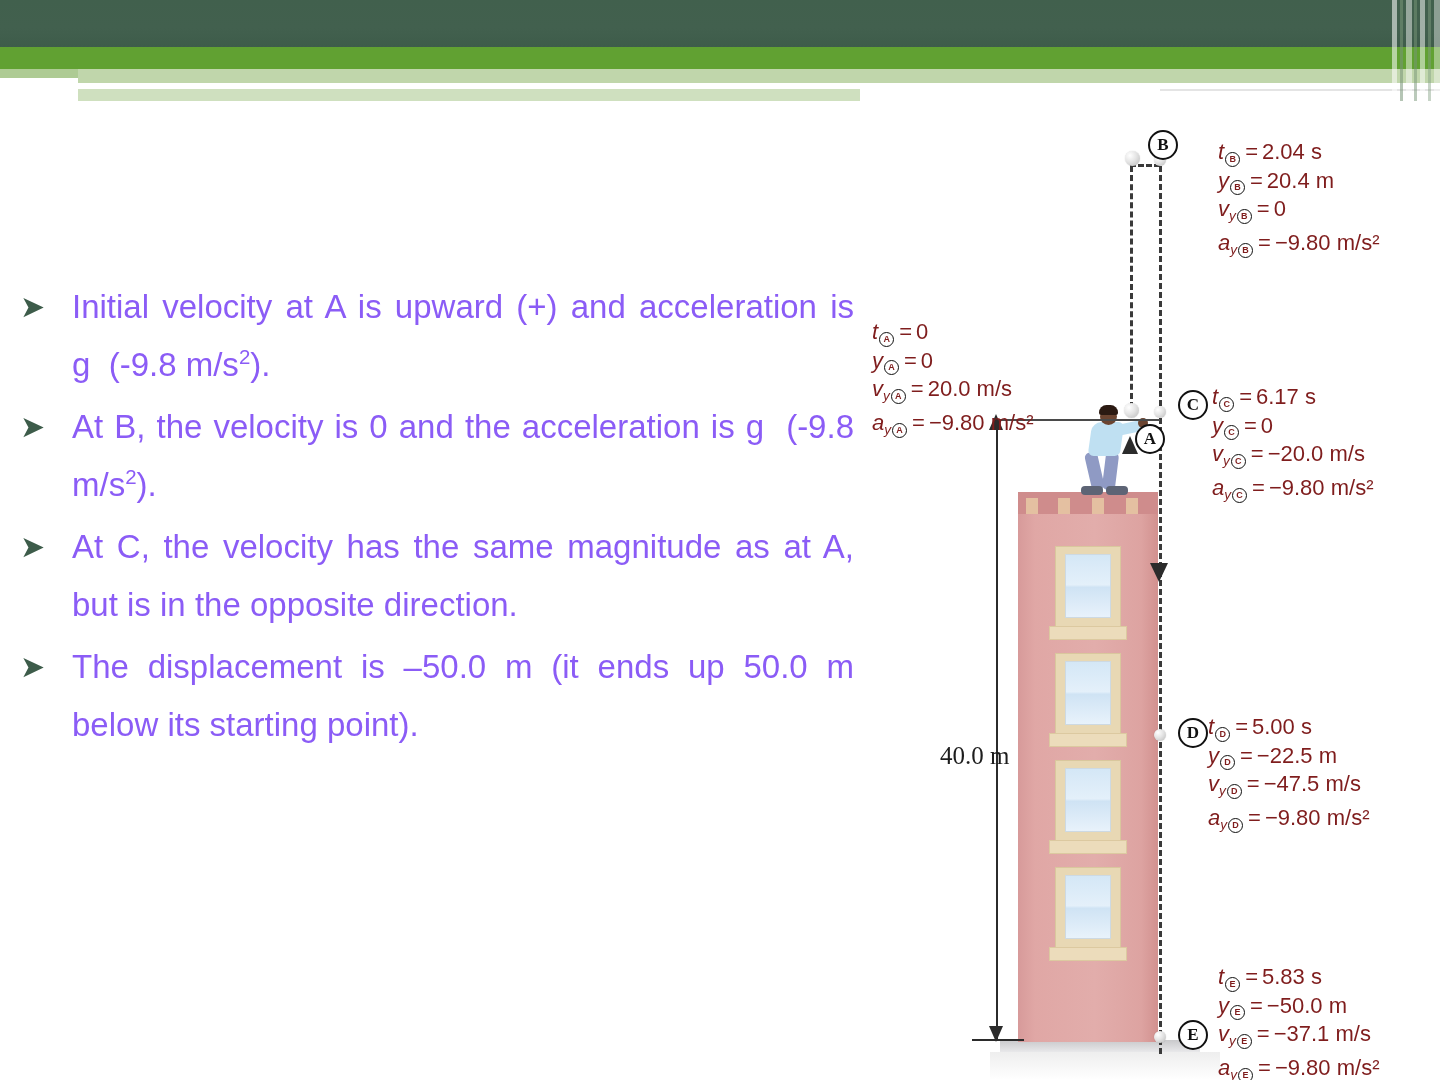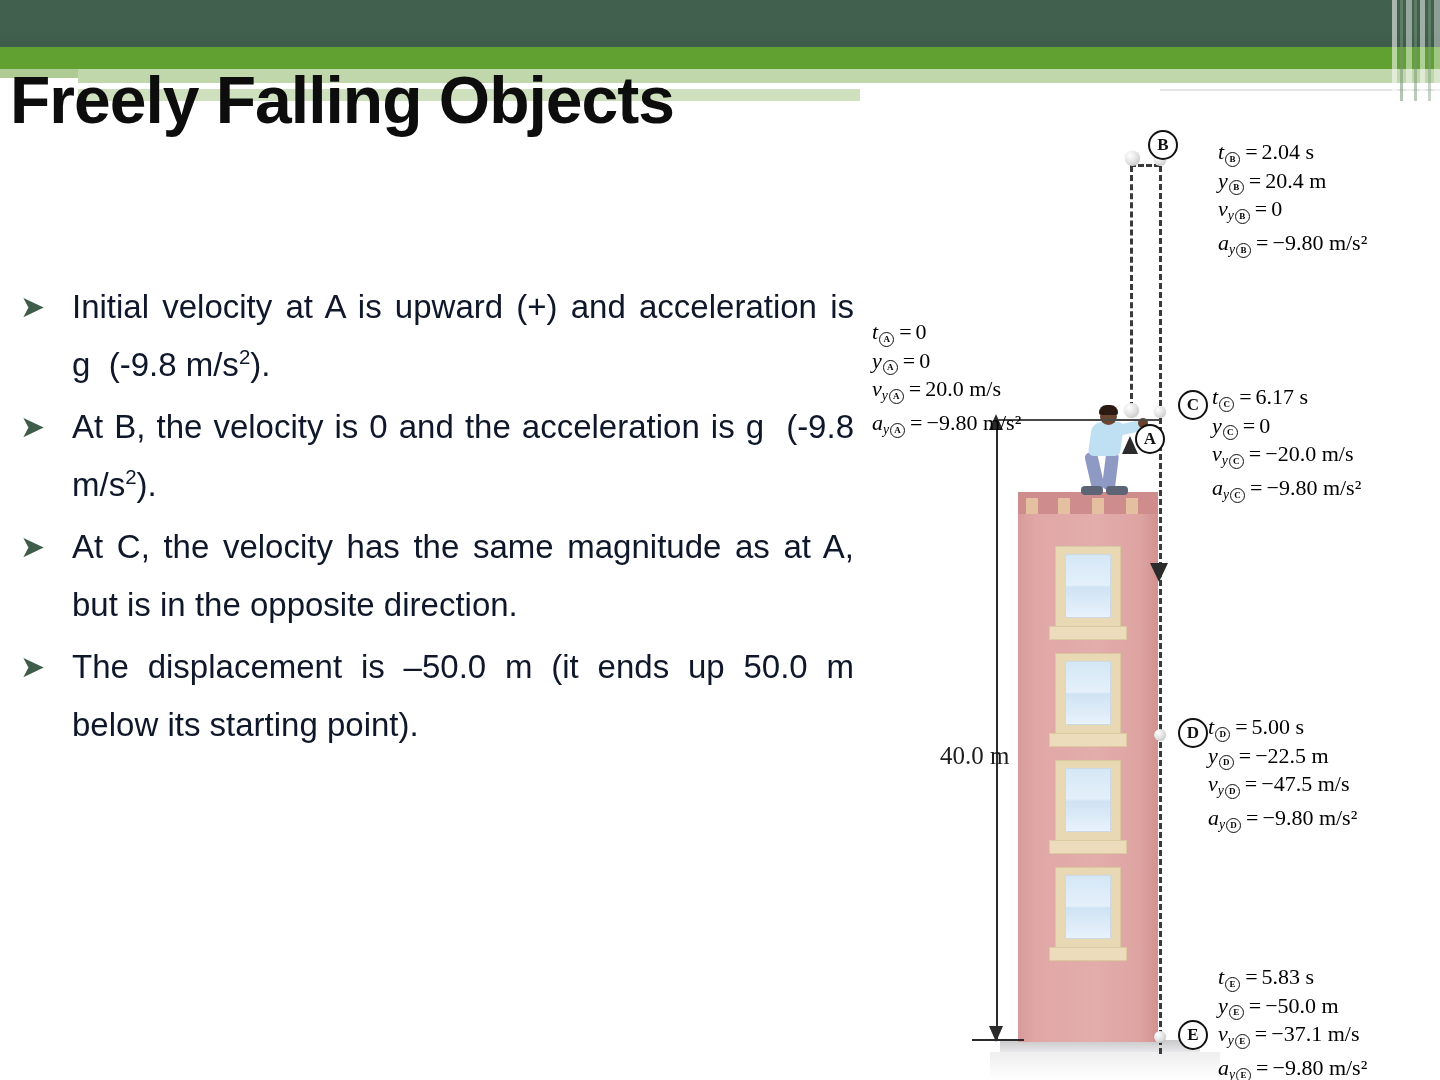--- a/index.html
+++ b/index.html
@@ -40,21 +40,21 @@
     font-size:66px;font-weight:bold;color:#0d0d0d;letter-spacing:-1px;
     font-family:"Liberation Sans", sans-serif;white-space:nowrap;}
   .subtitle{position:absolute;left:82px;top:199px;
     font-size:32px;font-weight:bold;color:#3d5c4a;white-space:nowrap;}
 
   
   .bullets{position:absolute;left:14px;top:278px;width:840px;}
   .bullet{display:flex;align-items:flex-start;margin-bottom:4px;}
   .bullet .arrow{flex:0 0 auto;width:52px;font-size:30px;color:#3d5c4a;line-height:58px;
     text-align:left;padding-left:6px;}
-  .bullet .btxt{flex:1 1 auto;font-size:33px;line-height:58px;color:#0f172a;
+  .bullet .btxt{flex:1 1 auto;font-size:33px;line-height:58px;color:#8b5cf6;
     text-align:justify;text-justify:inter-word;}
   .bullet .btxt sup{font-size:.62em;vertical-align:super;line-height:0;}
 
   
   .figure{position:absolute;left:860px;top:118px;width:580px;height:962px;}
 
   
   .bldg{position:absolute;left:158px;top:374px;width:140px;height:550px;
     background:linear-gradient(90deg,#d79a9a 0%,#e0a7a5 12%,#e2adab 55%,#dda3a1 88%,#d2918f 100%);}
   .bldg-roof{position:absolute;left:158px;top:374px;width:140px;height:22px;
@@ -126,22 +126,22 @@
   .dim-label{position:absolute;left:80px;top:624px;font-family:"Liberation Serif",serif;
     font-size:25px;color:#1d1d1d;white-space:nowrap;}
 
   
   .pt{position:absolute;width:26px;height:26px;border-radius:50%;
     border:2px solid #111;display:flex;align-items:center;justify-content:center;
     font-family:"Liberation Serif",serif;font-size:17px;font-weight:bold;color:#111;
     background:#fff;}
 
   
-  .ann{position:absolute;font-family:Liberation Serif, serif;font-size:22px;
-    color:#000000;line-height:27px;white-space:nowrap;}
+  .ann{position:absolute;font-family:Liberation Sans, sans-serif;font-size:22px;
+    color:#7f1d1d;line-height:27px;white-space:nowrap;}
   .ann .row{display:block;}
   .ann i{font-style:italic;}
   .ann .sub{font-size:.62em;vertical-align:-.28em;}
   .ann .cir{display:inline-block;width:13px;height:13px;border:1px solid #111;
     border-radius:50%;font-size:9px;line-height:12px;text-align:center;
     vertical-align:-.30em;font-style:normal;font-weight:bold;margin:0 1px;}
   .ann .eq{margin:0 4px;}
 </style>
 </head>
 <body>
@@ -158,21 +158,20 @@
   <div class="band-shadowline"></div>
 
   <div class="rib a"></div>
   <div class="rib b"></div>
   <div class="rib c"></div>
   <div class="rib d"></div>
   <div class="rib e"></div>
   <div class="rib f"></div>
   <div class="rib g"></div>
 
-  <div class="title">Freely Falling Objects</div>
 
   <div class="bullets">
     <div class="bullet">
       <span class="arrow">➤</span>
       <span class="btxt">Initial velocity at A is upward (+) and acceleration is g&nbsp; (-9.8 m/s<sup>2</sup>).</span>
     </div>
     <div class="bullet">
       <span class="arrow">➤</span>
       <span class="btxt">At B, the velocity is 0 and the acceleration is g&nbsp; (-9.8 m/s<sup>2</sup>).</span>
     </div>

